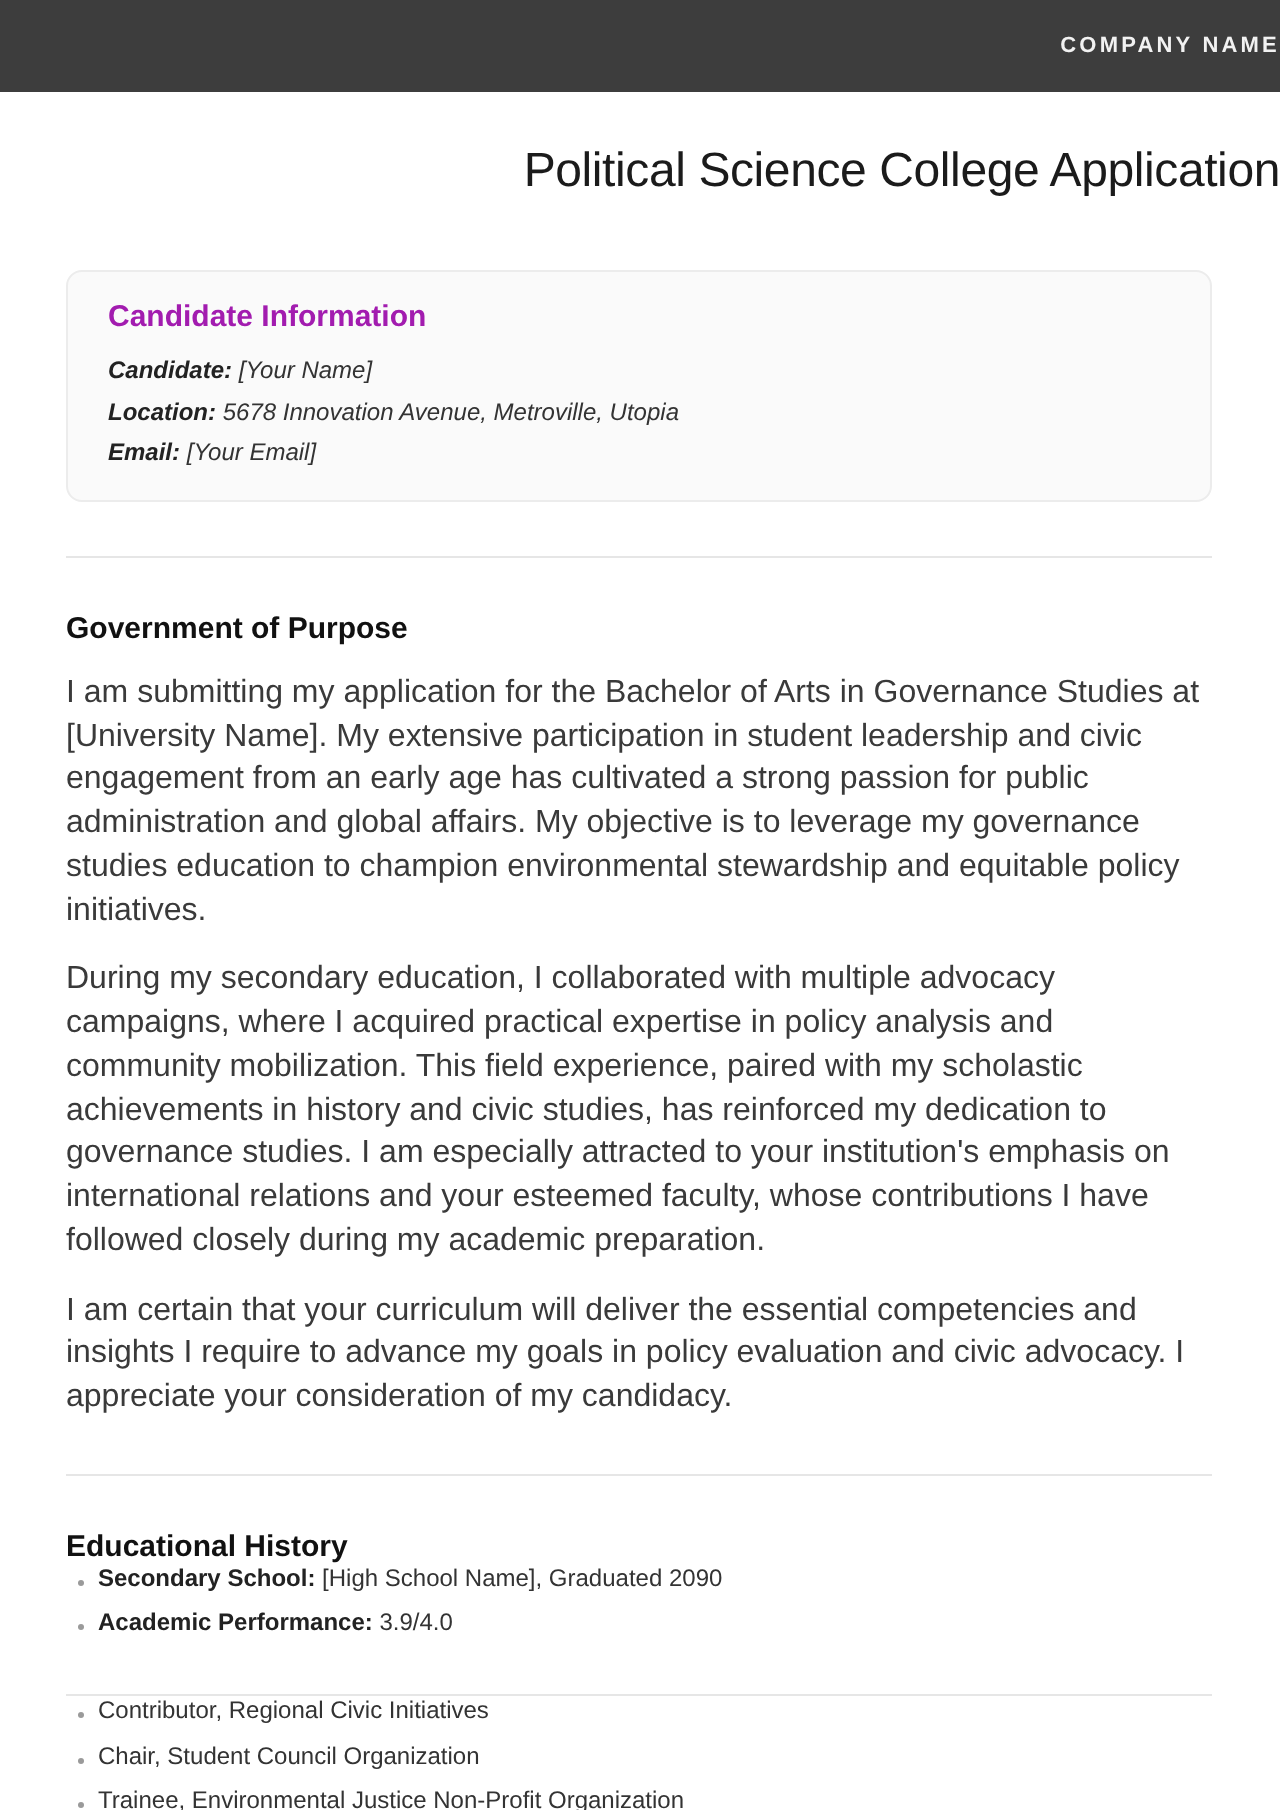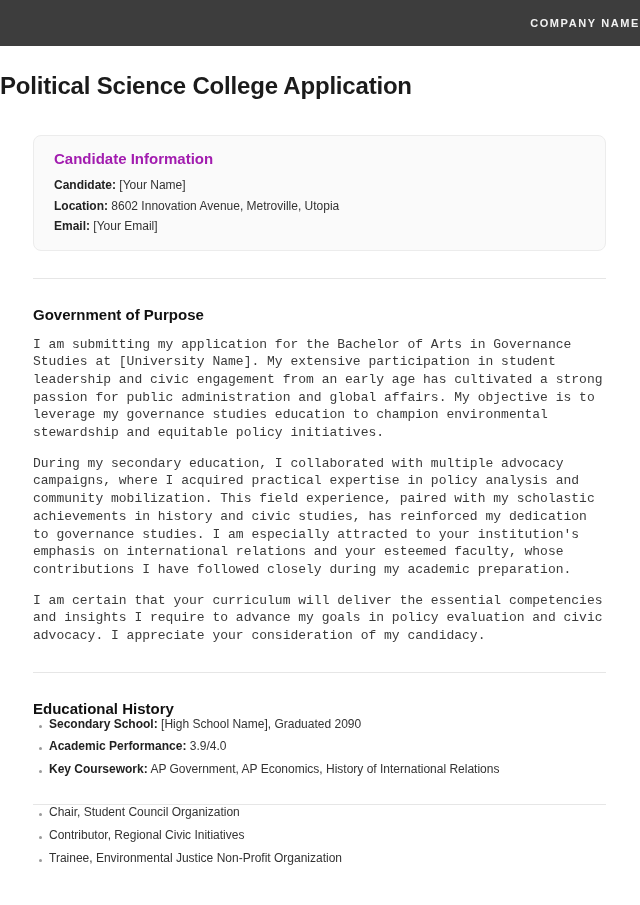--- a/index.html
+++ b/index.html
@@ -20,23 +20,23 @@
     justify-content: flex-end;
   }
   .company-name {
     color: #f2f2f2;
     font-size: 11px;
     font-weight: 700;
     letter-spacing: 1.6px;
   }
   .page-title {
     margin-top: 26px;
-    text-align: left;
+    text-align: right;
     font-size: 24px;
-    font-weight: 700;
+    font-weight: 400;
     color: #1b1b1b;
     letter-spacing: -0.2px;
   }
   .content {
     padding: 0 34px 40px 33px;
   }
   .info-card {
     margin-top: 35px;
     background: #fafafa;
     border: 1px solid #ececec;
@@ -47,40 +47,40 @@
     font-size: 15px;
     font-weight: 700;
     color: #a21caf;
     margin-bottom: 11px;
   }
   .field-row {
     font-size: 12px;
     line-height: 1.3;
     color: #333333;
     margin-bottom: 5px;
+    font-style: italic;
   }
   .field-row:last-child { margin-bottom: 0; }
   .field-label { font-weight: 700; color: #222222; }
   .divider {
     border: none;
     border-top: 1px solid #e6e6e6;
     margin-top: 27px;
   }
   .section-heading {
     margin-top: 27px;
     font-size: 15px;
     font-weight: 700;
     color: #111111;
   }
   .para {
     margin-top: 13px;
-    font-size: 13px;
+    font-size: 16px;
     line-height: 1.36;
     color: #3a3a3a;
-    font-family: Liberation Mono, monospace;
   }
   .bullet-list {
     list-style: none;
   }
   .bullet-item {
     display: flex;
     align-items: flex-start;
     font-size: 12px;
     line-height: 1.3;
     color: #333333;
@@ -103,21 +103,21 @@
   <span class="company-name">COMPANY NAME</span>
 </div>
 
 <h1 class="page-title">Political Science College Application</h1>
 
 <div class="content">
 
   <div class="info-card">
     <div class="card-heading">Candidate Information</div>
     <p class="field-row"><span class="field-label">Candidate:</span> <span>[Your Name]</span></p>
-    <p class="field-row"><span class="field-label">Location:</span> <span>8602 Innovation Avenue, Metroville, Utopia</span></p>
+    <p class="field-row"><span class="field-label">Location:</span> <span>5678 Innovation Avenue, Metroville, Utopia</span></p>
     <p class="field-row"><span class="field-label">Email:</span> <span>[Your Email]</span></p>
   </div>
 
   <hr class="divider">
 
   <div>
     <h2 class="section-heading">Government of Purpose</h2>
     <p class="para">I am submitting my application for the Bachelor of Arts in Governance Studies at [University Name]. My extensive participation in student leadership and civic engagement from an early age has cultivated a strong passion for public administration and global affairs. My objective is to leverage my governance studies education to champion environmental stewardship and equitable policy initiatives.</p>
     <p class="para">During my secondary education, I collaborated with multiple advocacy campaigns, where I acquired practical expertise in policy analysis and community mobilization. This field experience, paired with my scholastic achievements in history and civic studies, has reinforced my dedication to governance studies. I am especially attracted to your institution's emphasis on international relations and your esteemed faculty, whose contributions I have followed closely during my academic preparation.</p>
     <p class="para">I am certain that your curriculum will deliver the essential competencies and insights I require to advance my goals in policy evaluation and civic advocacy. I appreciate your consideration of my candidacy.</p>
@@ -129,38 +129,34 @@
     <h2 class="section-heading">Educational History</h2>
     <ul class="bullet-list">
       <li class="bullet-item">
           <span class="bullet-dot"></span>
           <span><span class="field-label">Secondary School:</span> <span>[High School Name], Graduated 2090</span></span>
         </li>
       <li class="bullet-item">
           <span class="bullet-dot"></span>
           <span><span class="field-label">Academic Performance:</span> <span>3.9/4.0</span></span>
         </li>
-      <li class="bullet-item">
-          <span class="bullet-dot"></span>
-          <span><span class="field-label">Key Coursework:</span> <span>AP Government, AP Economics, History of International Relations</span></span>
-        </li>
     </ul>
   </div>
 
   <hr class="divider">
 
   <div>
     <ul class="bullet-list">
       <li class="bullet-item">
           <span class="bullet-dot"></span>
-          <span>Chair, Student Council Organization</span>
+          <span>Contributor, Regional Civic Initiatives</span>
         </li>
       <li class="bullet-item">
           <span class="bullet-dot"></span>
-          <span>Contributor, Regional Civic Initiatives</span>
+          <span>Chair, Student Council Organization</span>
         </li>
       <li class="bullet-item">
           <span class="bullet-dot"></span>
           <span>Trainee, Environmental Justice Non-Profit Organization</span>
         </li>
     </ul>
   </div>
 
 </div>
 

